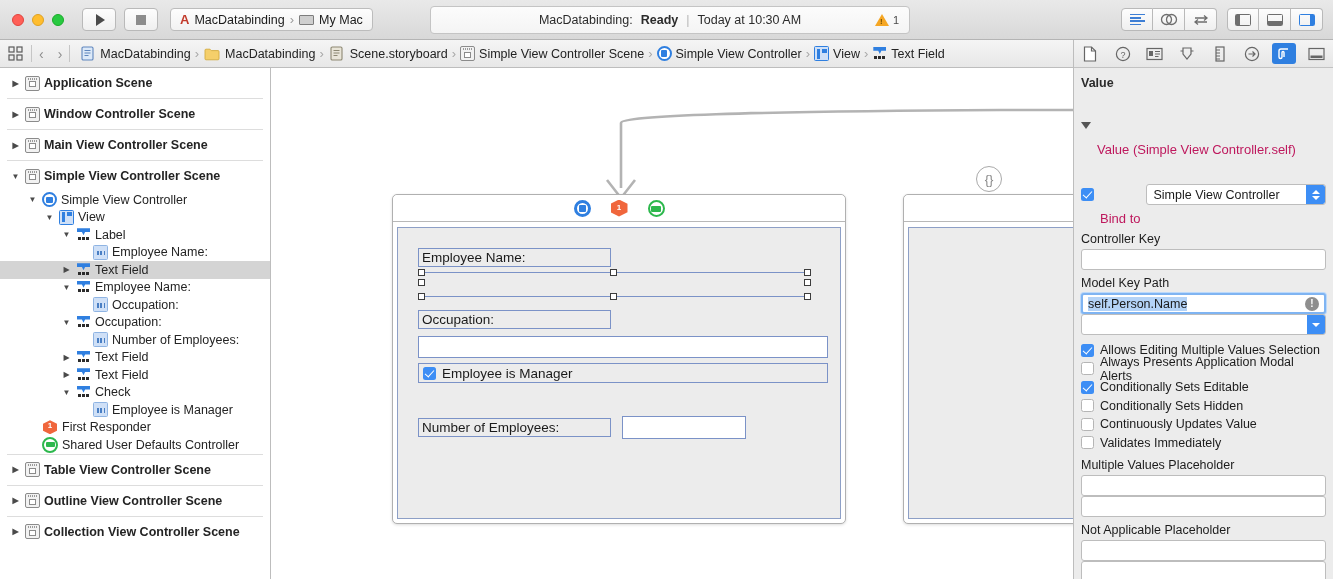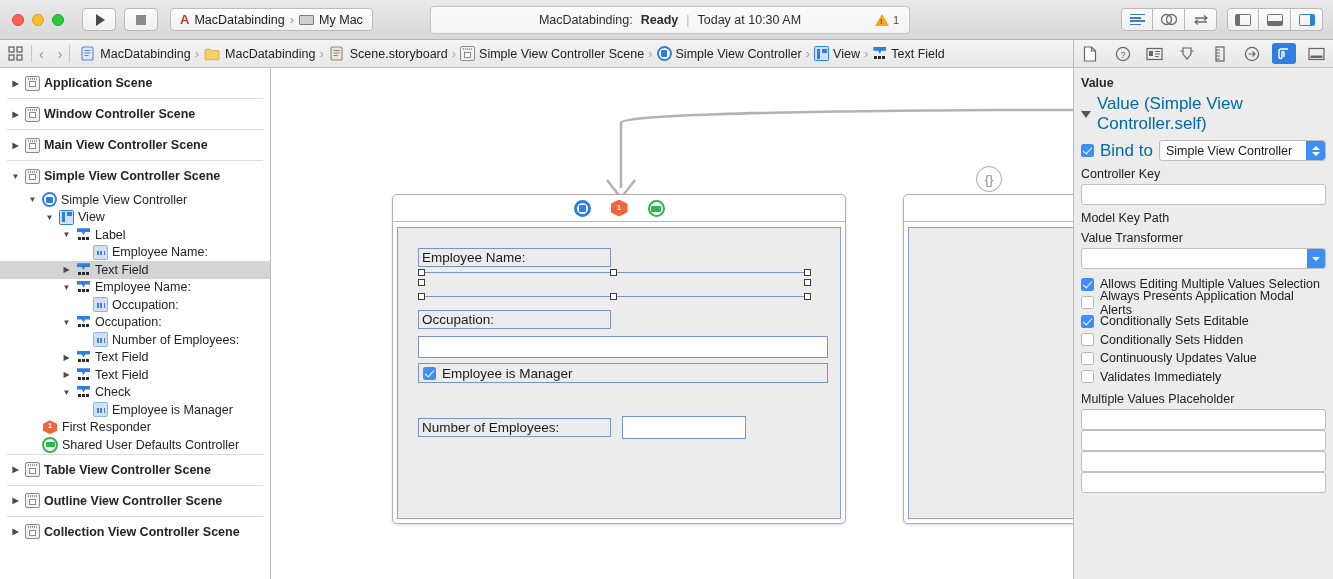--- a/index.html
+++ b/index.html
@@ -188,21 +188,21 @@
   .insp-tabs{
     height:28px; display:flex; align-items:center; justify-content:space-around;
     background:linear-gradient(#f4f4f4,#e6e6e6); border-bottom:1px solid #c2c2c2;
   }
   .itab{ width:24px;height:21px;display:flex;align-items:center;justify-content:center;border-radius:3px;}
   .itab.active{ background:#2f7fe0; }
   .insp-body{ padding:6px 7px 0 7px; }
   .sec-title{ font-size:12.5px; font-weight:bold; color:#2b2b2b; margin:2px 0 4px 0;}
   .grp-row{ display:flex; align-items:center; gap:6px; margin-bottom:6px; font-size:12.5px;}
   .tri-d{ width:0;height:0;border-left:5px solid transparent;border-right:5px solid transparent;border-top:7px solid #555;}
-  .lbl{ font-size:17px; color:#0369a1; }
+  .lbl{ font-size:13px; color:#be185d;margin-top:48px; }
   .fld-label{ font-size:12.5px; color:#1c1c1c; margin:6px 0 3px 0; }
   .txtfield{
     height:21px; background:#fff; border:1px solid #bdbdbd; border-radius:3px;
     display:flex; align-items:center; padding:0 5px; font-size:12.5px; width:100%;
   }
   .txtfield.focus{ border:2px solid #7fb4f2; box-shadow:0 0 0 1px #bcd9fa; }
   .sel-text{ background:#b4d3f7; }
   .popup{
     height:21px; background:#fff; border:1px solid #bdbdbd; border-radius:3px;
     display:flex; align-items:center; padding:0 0 0 6px; font-size:12.5px;
@@ -656,22 +656,25 @@
           </span>
         </span>
       </div>
 
       <div class="fld-label">Controller Key</div>
       <div class="txtfield">
         <span></span>
       </div>
 
       <div class="fld-label">Model Key Path</div>
-
-      <div class="fld-label">Value Transformer</div>
+      <div class="txtfield focus" style="position:relative;">
+        <span class="sel-text">self.Person.Name</span>
+        <span class="badge-i">!</span>
+      </div>
+
       <div class="combo">
         <span class="pop-arrow" style="width:18px">
           <span class="pa-dn"></span>
         </span>
       </div>
 
       <div style="margin-top:6px;" id="option-rows">
           <div class="cbrow">
             <span class="icb on"></span>
             <span>Allows Editing Multiple Values Selection</span>
@@ -699,20 +702,21 @@
         </div>
 
       <div id="placeholder-fields">
           <div class="fld-label">Multiple Values Placeholder</div>
           <div class="txtfield">
             <span></span>
           </div>
           <div class="txtfield">
             <span></span>
           </div>
+          <div class="fld-label">Not Applicable Placeholder</div>
           <div class="txtfield">
             <span></span>
           </div>
           <div class="txtfield">
             <span></span>
           </div>
         </div>
     </div>
   </div>
 

